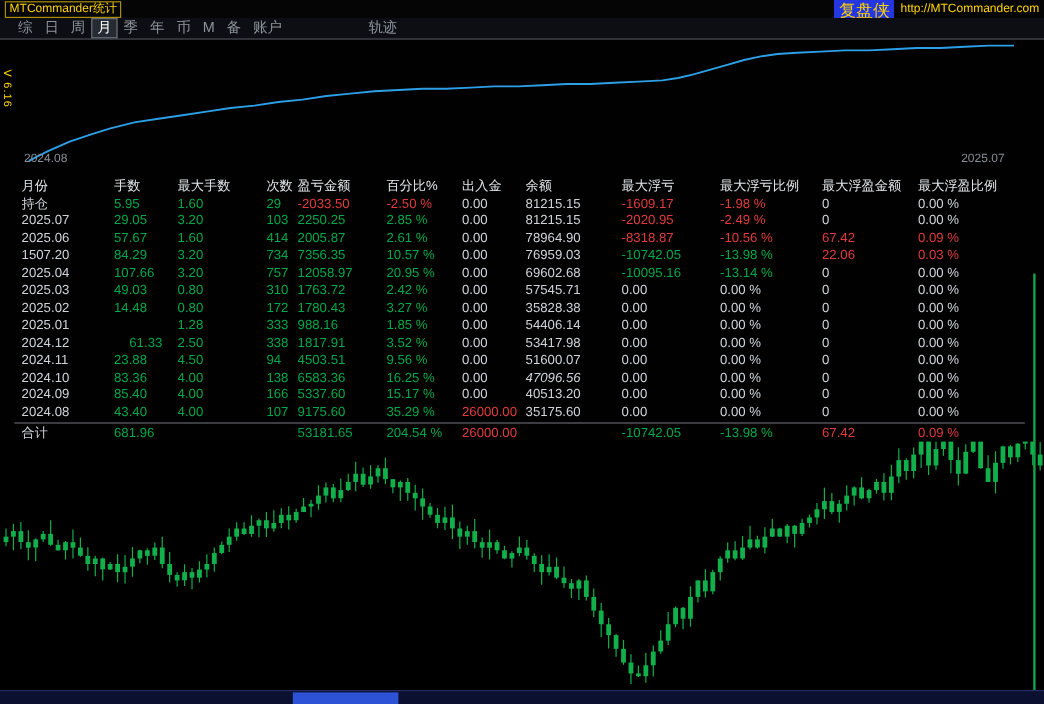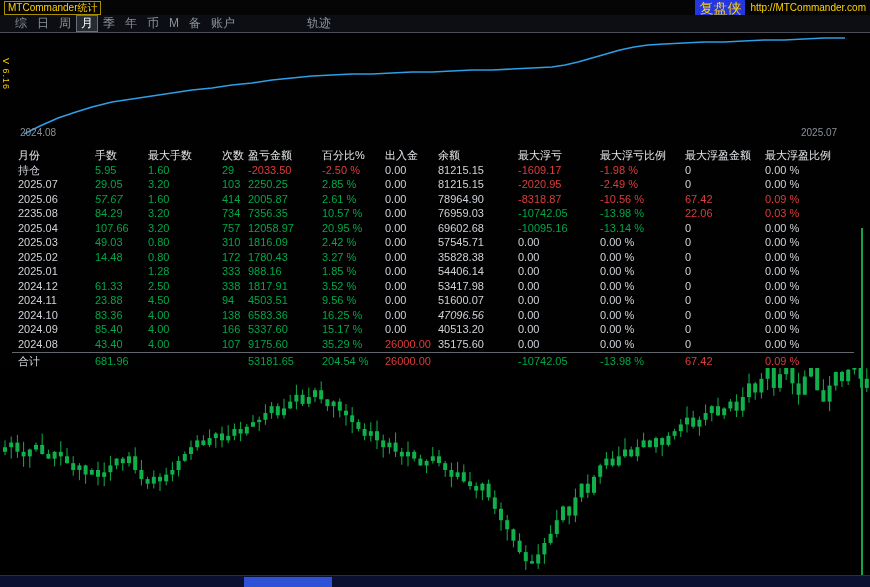--- a/index.html
+++ b/index.html
@@ -405,34 +405,34 @@
           <span style="color: rgb(0, 168, 72);">2.85 %</span>
           <span style="color: rgb(207, 211, 216);">0.00</span>
           <span style="color: rgb(207, 211, 216);">81215.15</span>
           <span style="color: rgb(224, 60, 60);">-2020.95</span>
           <span style="color: rgb(224, 60, 60);">-2.49 %</span>
           <span style="color: rgb(207, 211, 216);">0</span>
           <span style="color: rgb(207, 211, 216);">0.00 %</span>
         </div>
         <div class="trow">
           <span style="color: rgb(207, 211, 216);">2025.06</span>
-          <span style="color: rgb(0, 168, 72); font-style: italic;">57.67</span>
+          <span style="color: rgb(0, 168, 72);">57.67</span>
           <span style="color: rgb(0, 168, 72);">1.60</span>
           <span style="color: rgb(0, 168, 72);">414</span>
           <span style="color: rgb(0, 168, 72);">2005.87</span>
           <span style="color: rgb(0, 168, 72);">2.61 %</span>
           <span style="color: rgb(207, 211, 216);">0.00</span>
           <span style="color: rgb(207, 211, 216);">78964.90</span>
           <span style="color: rgb(224, 60, 60);">-8318.87</span>
           <span style="color: rgb(224, 60, 60);">-10.56 %</span>
           <span style="color: rgb(224, 60, 60);">67.42</span>
           <span style="color: rgb(224, 60, 60);">0.09 %</span>
         </div>
         <div class="trow">
-          <span style="color: rgb(207, 211, 216);">2235.08</span>
+          <span style="color: rgb(207, 211, 216);">1507.20</span>
           <span style="color: rgb(0, 168, 72);">84.29</span>
           <span style="color: rgb(0, 168, 72);">3.20</span>
           <span style="color: rgb(0, 168, 72);">734</span>
           <span style="color: rgb(0, 168, 72);">7356.35</span>
           <span style="color: rgb(0, 168, 72);">10.57 %</span>
           <span style="color: rgb(207, 211, 216);">0.00</span>
           <span style="color: rgb(207, 211, 216);">76959.03</span>
           <span style="color: rgb(0, 168, 72);">-10742.05</span>
           <span style="color: rgb(0, 168, 72);">-13.98 %</span>
           <span style="color: rgb(224, 60, 60);">22.06</span>
@@ -450,21 +450,21 @@
           <span style="color: rgb(0, 168, 72);">-10095.16</span>
           <span style="color: rgb(0, 168, 72);">-13.14 %</span>
           <span style="color: rgb(207, 211, 216);">0</span>
           <span style="color: rgb(207, 211, 216);">0.00 %</span>
         </div>
         <div class="trow">
           <span style="color: rgb(207, 211, 216);">2025.03</span>
           <span style="color: rgb(0, 168, 72);">49.03</span>
           <span style="color: rgb(0, 168, 72);">0.80</span>
           <span style="color: rgb(0, 168, 72);">310</span>
-          <span style="color: rgb(0, 168, 72);">1816.09</span>
+          <span style="color: rgb(0, 168, 72);">1763.72</span>
           <span style="color: rgb(0, 168, 72);">2.42 %</span>
           <span style="color: rgb(207, 211, 216);">0.00</span>
           <span style="color: rgb(207, 211, 216);">57545.71</span>
           <span style="color: rgb(207, 211, 216);">0.00</span>
           <span style="color: rgb(207, 211, 216);">0.00 %</span>
           <span style="color: rgb(207, 211, 216);">0</span>
           <span style="color: rgb(207, 211, 216);">0.00 %</span>
         </div>
         <div class="trow">
           <span style="color: rgb(207, 211, 216);">2025.02</span>
@@ -489,21 +489,21 @@
           <span style="color: rgb(0, 168, 72);">1.85 %</span>
           <span style="color: rgb(207, 211, 216);">0.00</span>
           <span style="color: rgb(207, 211, 216);">54406.14</span>
           <span style="color: rgb(207, 211, 216);">0.00</span>
           <span style="color: rgb(207, 211, 216);">0.00 %</span>
           <span style="color: rgb(207, 211, 216);">0</span>
           <span style="color: rgb(207, 211, 216);">0.00 %</span>
         </div>
         <div class="trow">
           <span style="color: rgb(207, 211, 216);">2024.12</span>
-          <span style="color: rgb(0, 168, 72);">61.33</span>
+          <span style="color: rgb(0, 168, 72); text-align: center;">61.33</span>
           <span style="color: rgb(0, 168, 72);">2.50</span>
           <span style="color: rgb(0, 168, 72);">338</span>
           <span style="color: rgb(0, 168, 72);">1817.91</span>
           <span style="color: rgb(0, 168, 72);">3.52 %</span>
           <span style="color: rgb(207, 211, 216);">0.00</span>
           <span style="color: rgb(207, 211, 216);">53417.98</span>
           <span style="color: rgb(207, 211, 216);">0.00</span>
           <span style="color: rgb(207, 211, 216);">0.00 %</span>
           <span style="color: rgb(207, 211, 216);">0</span>
           <span style="color: rgb(207, 211, 216);">0.00 %</span>

